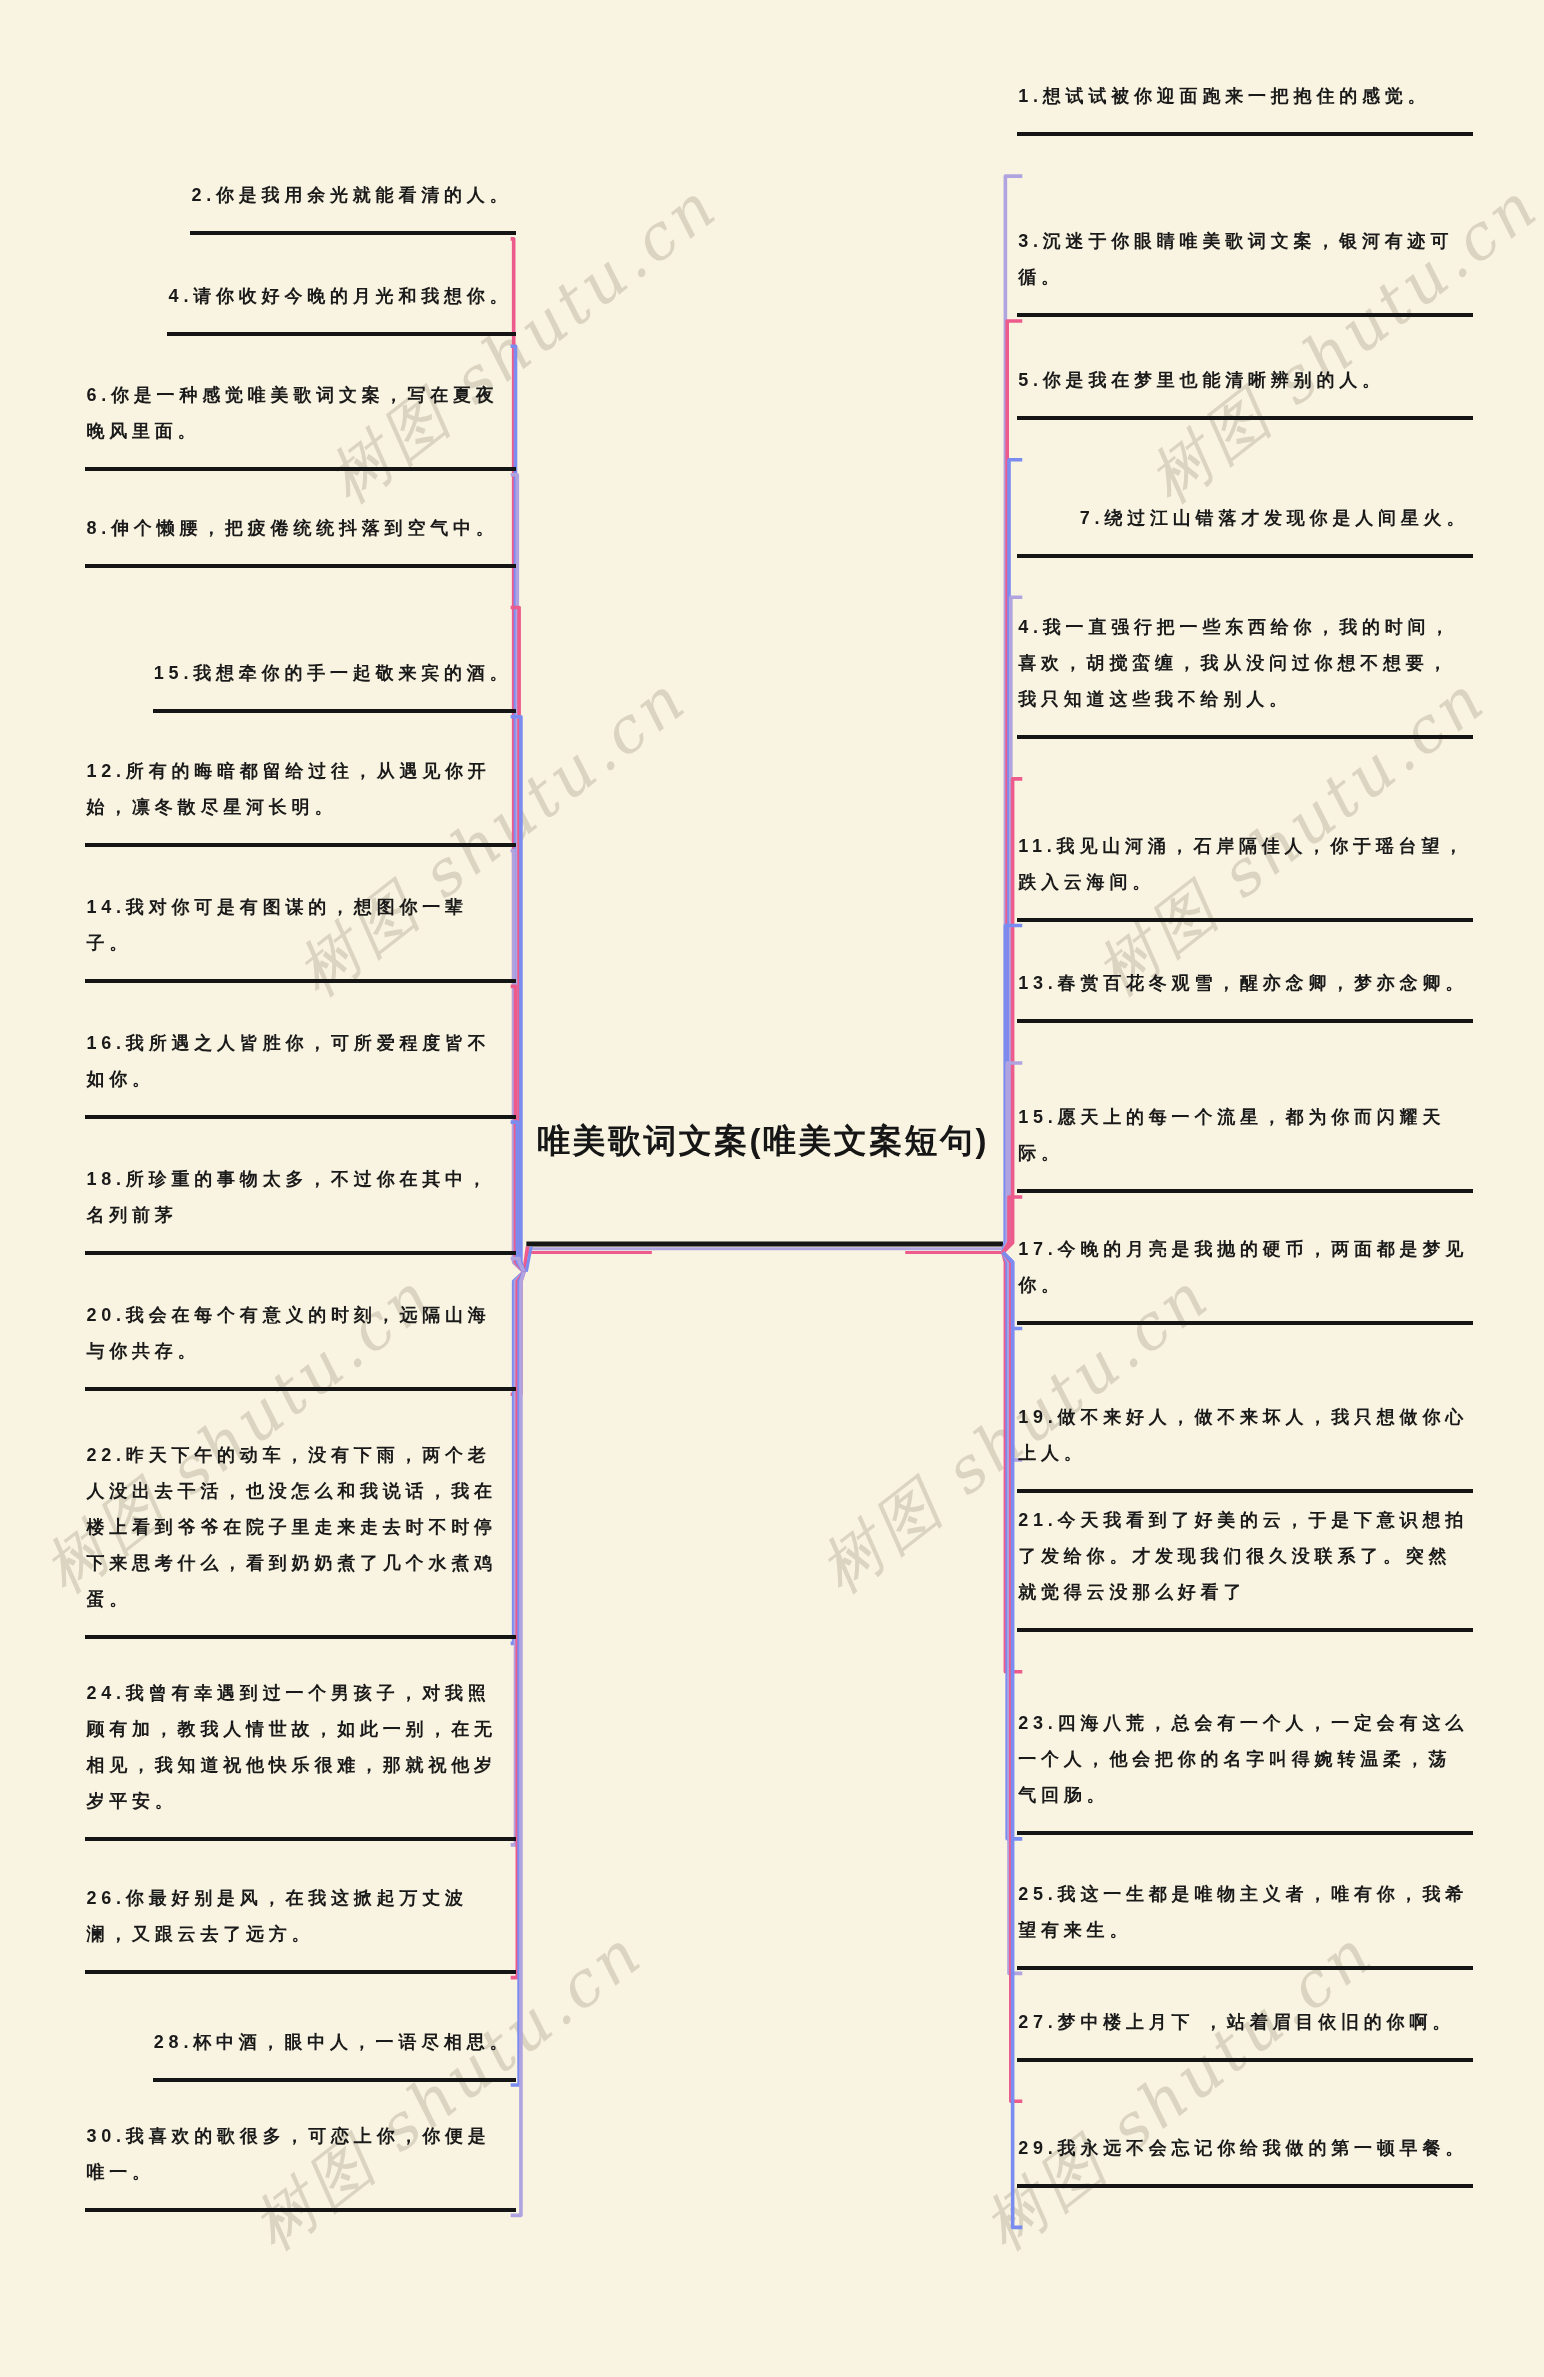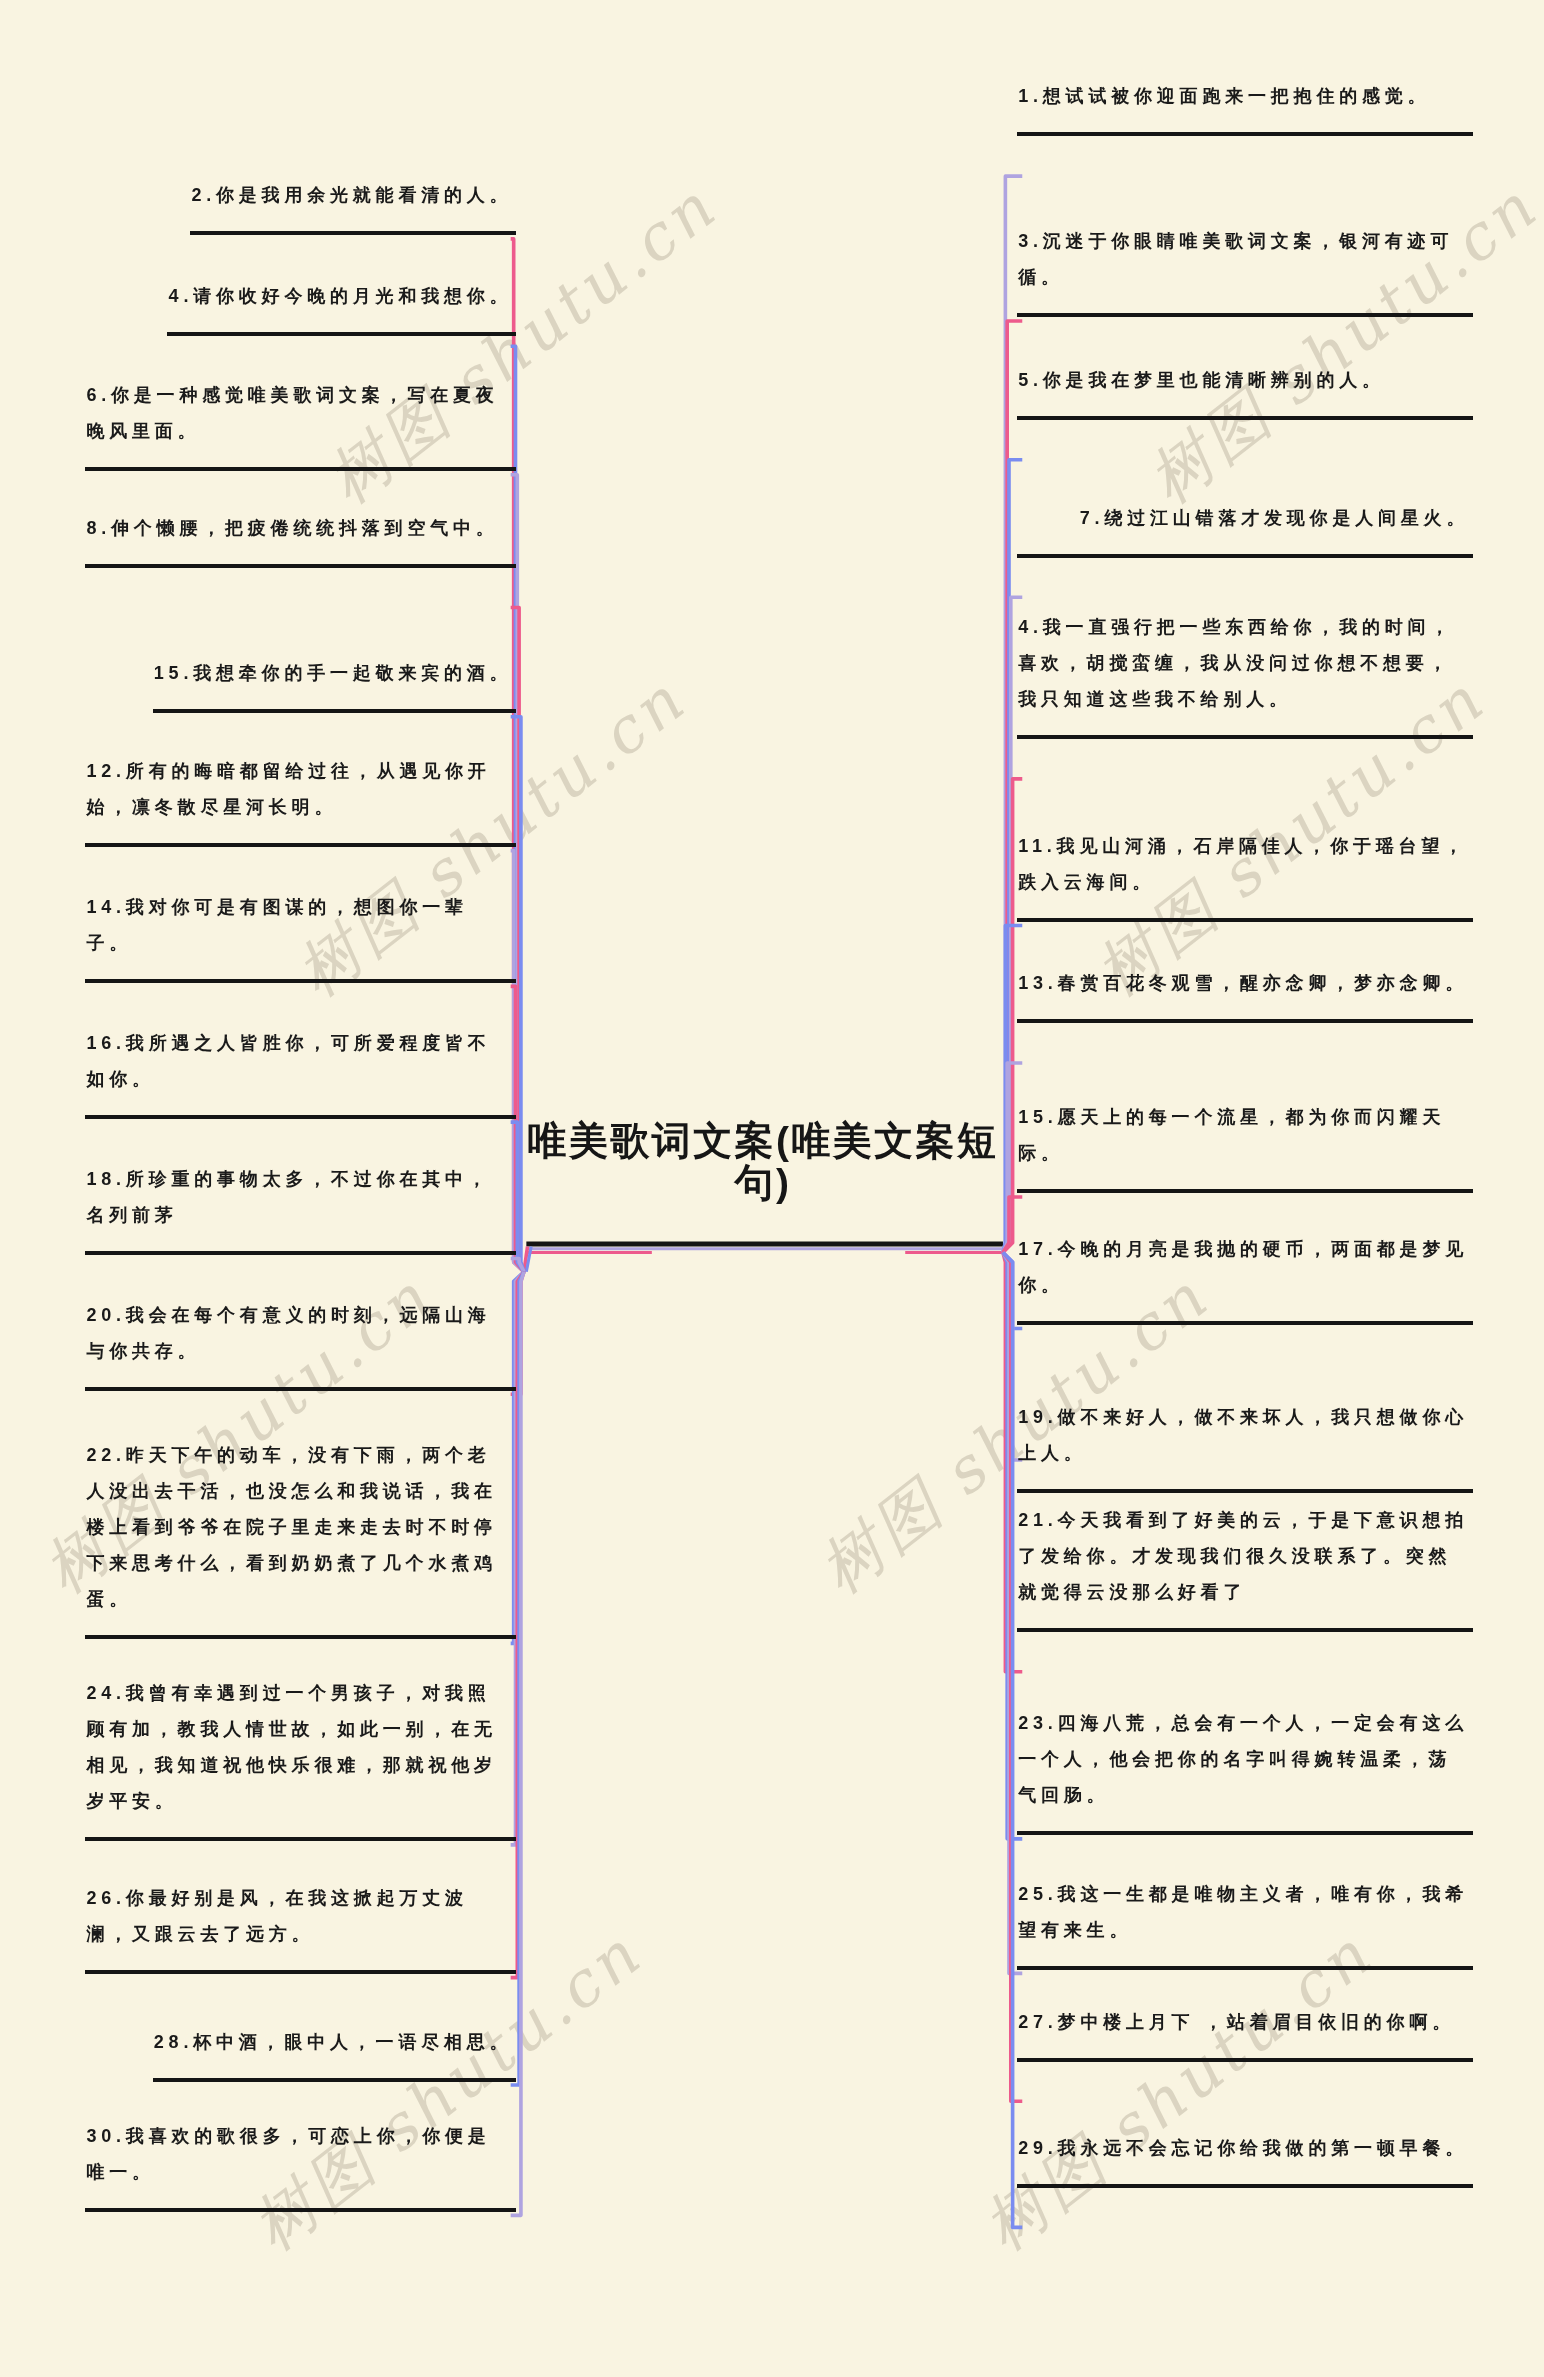--- a/index.html
+++ b/index.html
@@ -23,21 +23,21 @@
     font-weight:600;color:#1A1A1A;
     border-bottom:4.8px solid #151515;
     padding:0 3.6px 18px 1.2px;
     text-align:left;
   }
   .node.left{right:1029px;width:426px;}
   .node.left.fit{width:auto;max-width:426px;white-space:nowrap;}
   .node.right{left:1017px;width:451px;}
   .center-title{
     position:absolute;left:524px;top:1120px;width:478px;
-    font-size:39px;line-height:42px;font-weight:bold;
+    font-size:33px;line-height:42px;font-weight:bold;
     letter-spacing:2.4px;color:#161616;text-align:center;
   }
 </style>
 </head>
 <body>
 
 <div class="canvas">
   <div id="watermarks">
       <span class="watermark" style="left: 523px; top: 343px;">树图 shutu.cn</span>
       <span class="watermark" style="left: 1344px; top: 343px;">树图 shutu.cn</span>

